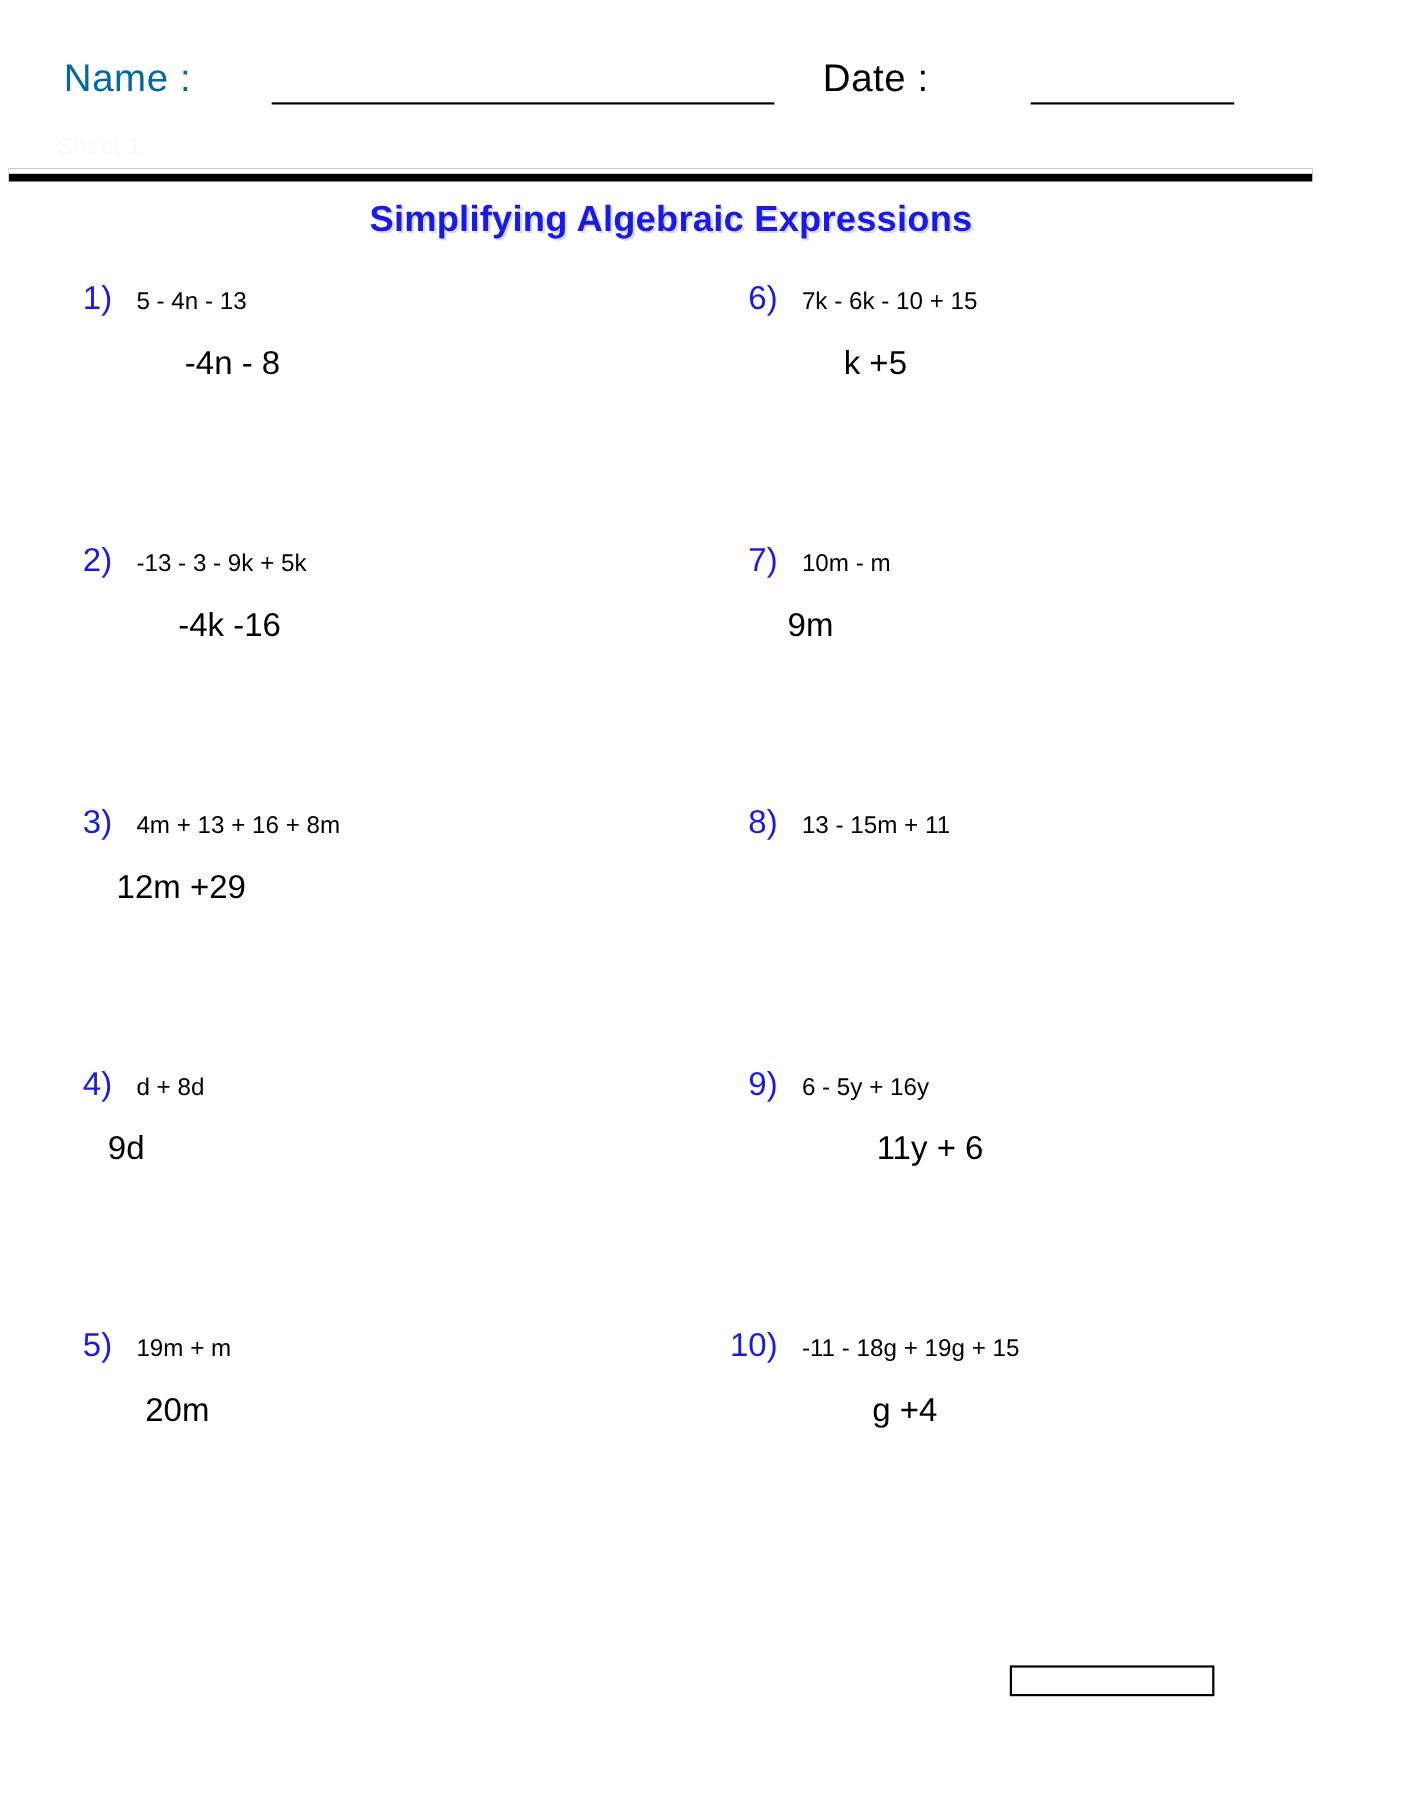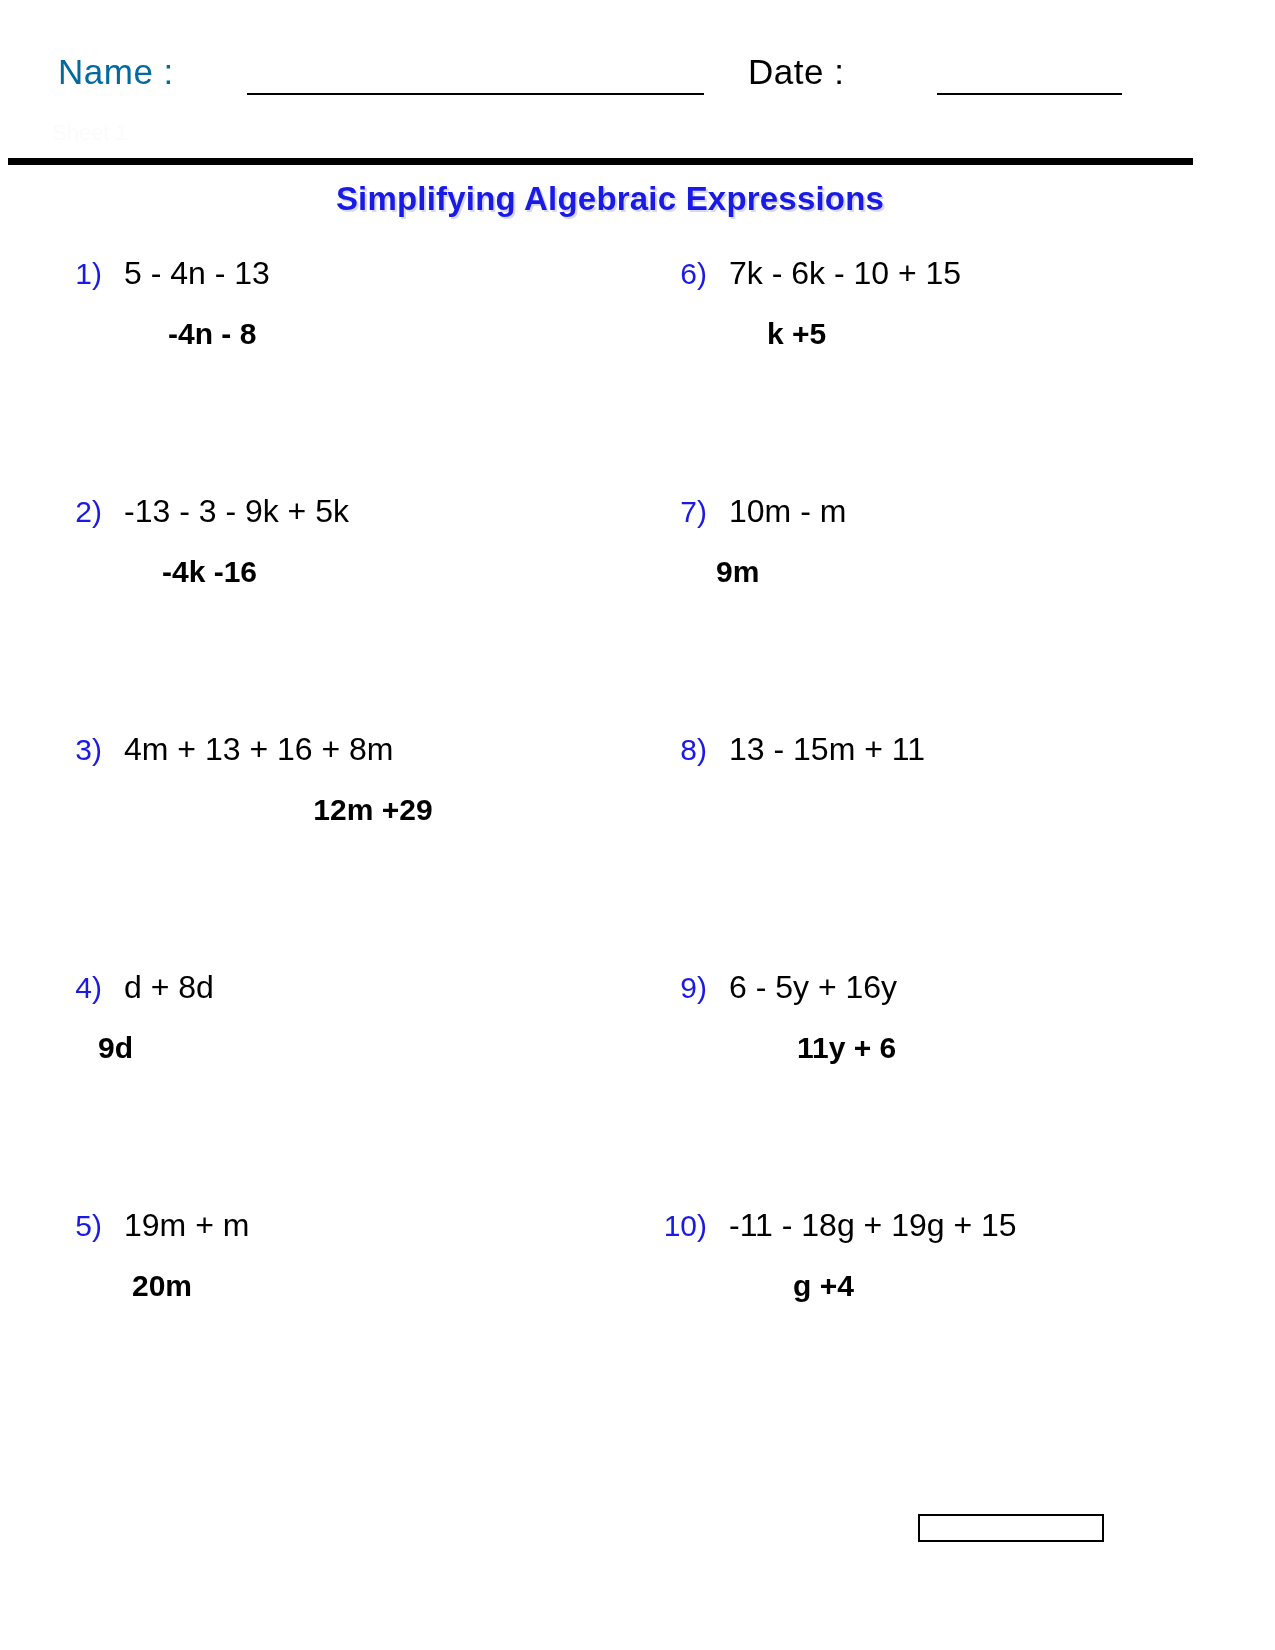--- a/index.html
+++ b/index.html
@@ -123,36 +123,35 @@
   }
   .prob-num {
     color: #1a1ae6;
     font-size: 30px;
     width: 62px;
     text-align: right;
     flex: 0 0 62px;
   }
   .prob-expr {
     color: #000000;
-    font-size: 32px;
+    font-size: 22px;
     margin-left: 22px;
     white-space: pre;
   }
   .answer {
     margin-top: 25px;
     margin-left: 118px;
     color: #000000;
     font-size: 30px;
     white-space: pre;
-    font-weight: bold;
   }
   
   .answer.ind-1 { margin-left: 128px; }
   .answer.ind-2 { margin-left: 122px; }
-  .answer.ind-3 { margin-left: 66px; text-align: center; }
+  .answer.ind-3 { margin-left: 66px; }
   .answer.ind-4 { margin-left: 58px; }
   .answer.ind-5 { margin-left: 92px; }
   .answer.ind-6 { margin-left: 122px; }
   .answer.ind-7 { margin-left: 71px; }
   .answer.ind-8 { margin-left: 162px; }
   .answer.ind-9 { margin-left: 152px; }
   .answer.ind-10 { margin-left: 148px; }
 
   .col-right .prob-num { width: 62px; flex: 0 0 62px; }
 

